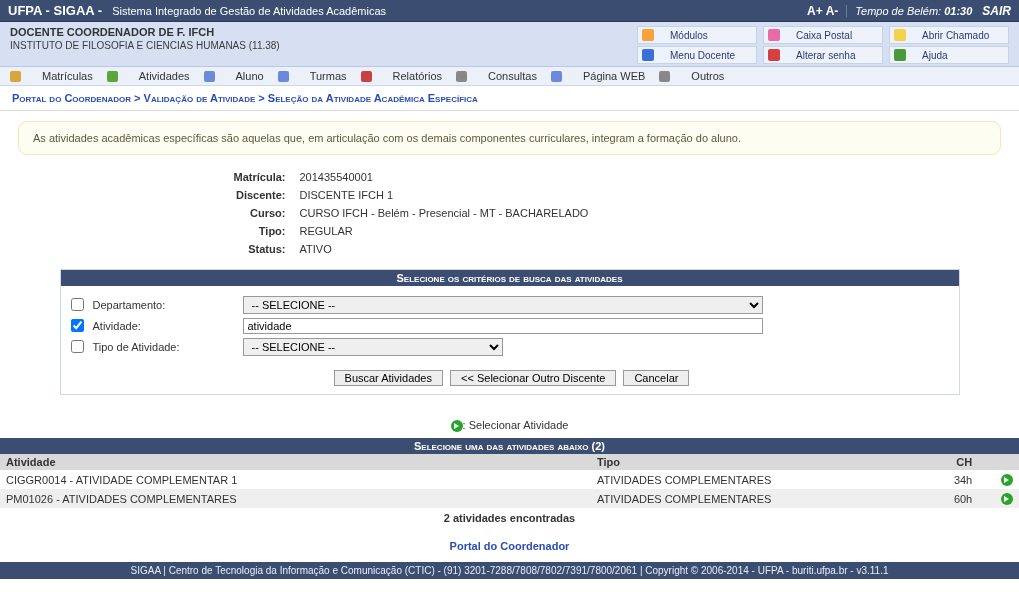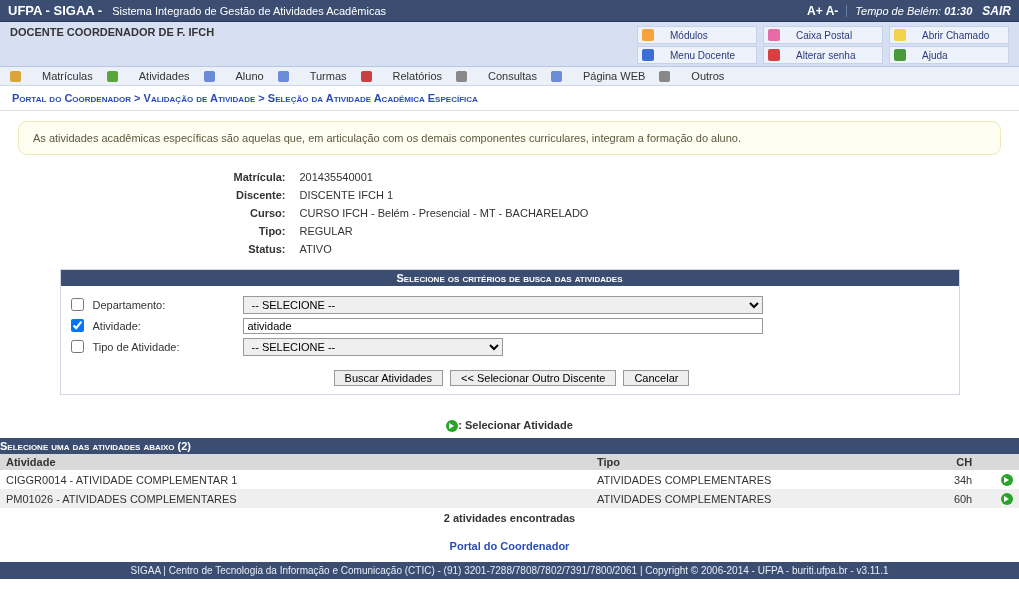--- a/index.html
+++ b/index.html
@@ -54,24 +54,24 @@
   .frow .chk { width: 22px; }
   .frow .lbl { width: 150px; }
   .frow select, .frow input[type=text] { font-size: 11px; padding: 1px 4px; border: 1px solid #999; }
   .frow select.wide { width: 520px; }
   .frow select.med { width: 260px; }
   .frow input[type=text] { width: 520px; }
 
   .btnrow { text-align: center; padding: 4px 0 8px 4px; }
   .btn { font-size: 11px; padding: 1px 10px; background: #eee; border: 1px solid #999; cursor: pointer; margin: 0 2px; }
 
-  .legend { text-align: center; font-weight: bold; font-size: 11px; margin: 8px 0 6px 0; }
+  .legend { text-align: center; font-weight: normal; font-size: 11px; margin: 8px 0 6px 0; }
 
   .tbl-wrap { margin: 0 0 6px 0; }
-  .tbl-hd { background: #3b4e72; color: #fff; font-weight: bold; font-variant: small-caps; font-size: 11px; padding: 2px 0; }
+  .tbl-hd { background: #3b4e72; color: #fff; text-align: center; font-weight: bold; font-variant: small-caps; font-size: 11px; padding: 2px 0; }
   .tbl { width: 100%; border-collapse: collapse; font-size: 11px; }
   .tbl th { background: #d9d9d9; text-align: left; padding: 2px 6px; font-weight: bold; }
   .tbl th.right { text-align: right; }
   .tbl td { padding: 3px 6px; }
   .tbl tr.odd td { background: #efefef; }
   .tbl td.right { text-align: right; }
   .goarrow { width: 12px; height: 12px; background: #28a428; border-radius: 50%; display: inline-block; position: relative; cursor: pointer; vertical-align: middle; }
   .goarrow::after { content: ""; position: absolute; left: 3px; top: 3px; border-left: 5px solid #fff; border-top: 3px solid transparent; border-bottom: 3px solid transparent; }
 
   .found { text-align: center; font-weight: bold; font-size: 11px; padding: 4px 0; }
@@ -95,20 +95,21 @@
   <span class="sess">
     <span>Tempo de Belém:</span>
     <b>01:30</b>
   </span>
   <span class="logout">SAIR</span>
 </div>
 
 <div class="userbar">
   <div class="left">
     <div class="role">DOCENTE COORDENADOR DE F. IFCH</div>
+    <div class="dept">INSTITUTO DE FILOSOFIA E CIENCIAS HUMANAS (11.38)</div>
   </div>
   <div class="right">
     <div class="qlink">
           <span class="qicon orange"></span>
           <span>Módulos</span>
         </div>
     <div class="qlink">
           <span class="qicon pink"></span>
           <span>Caixa Postal</span>
         </div>

